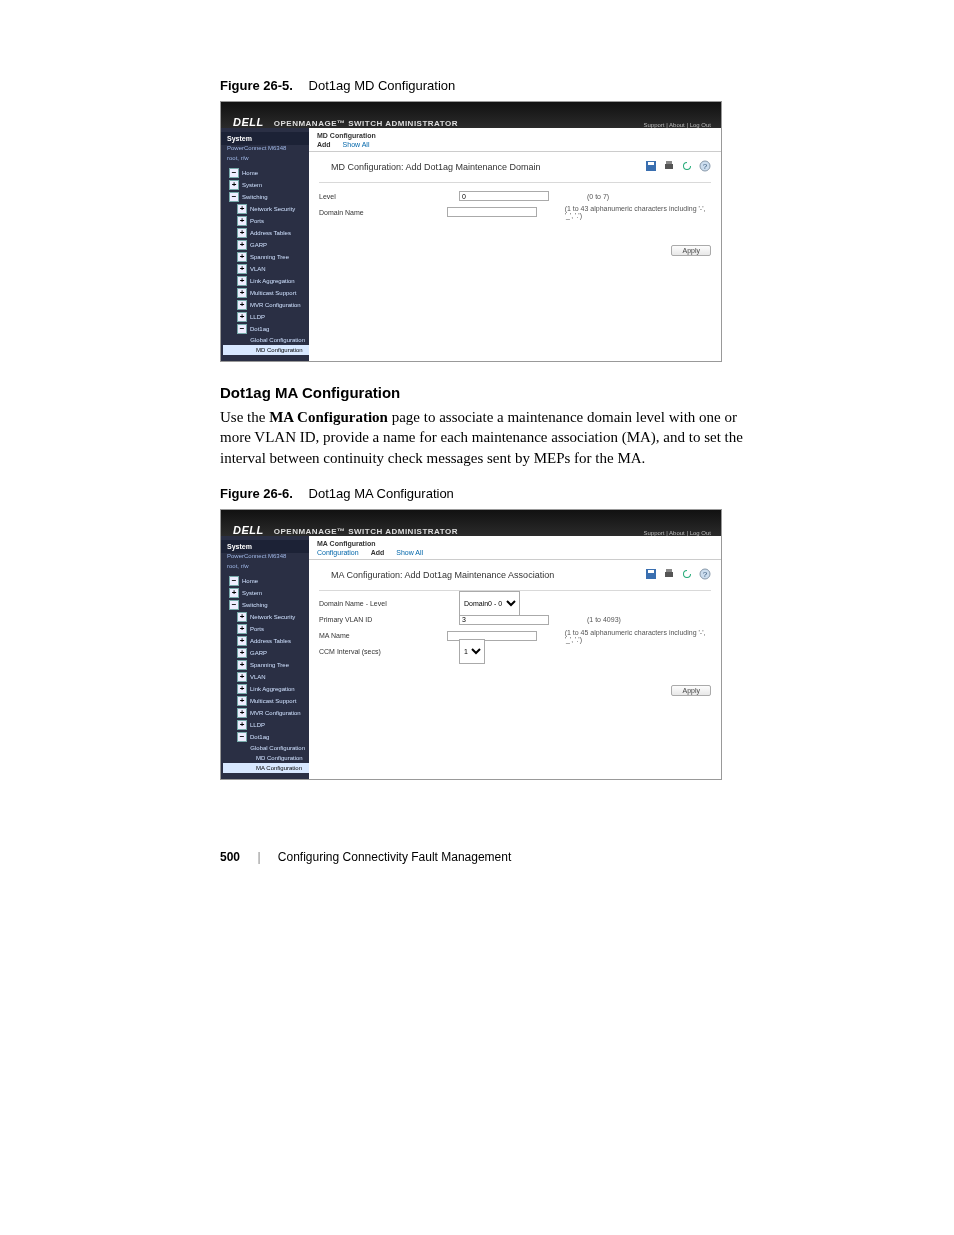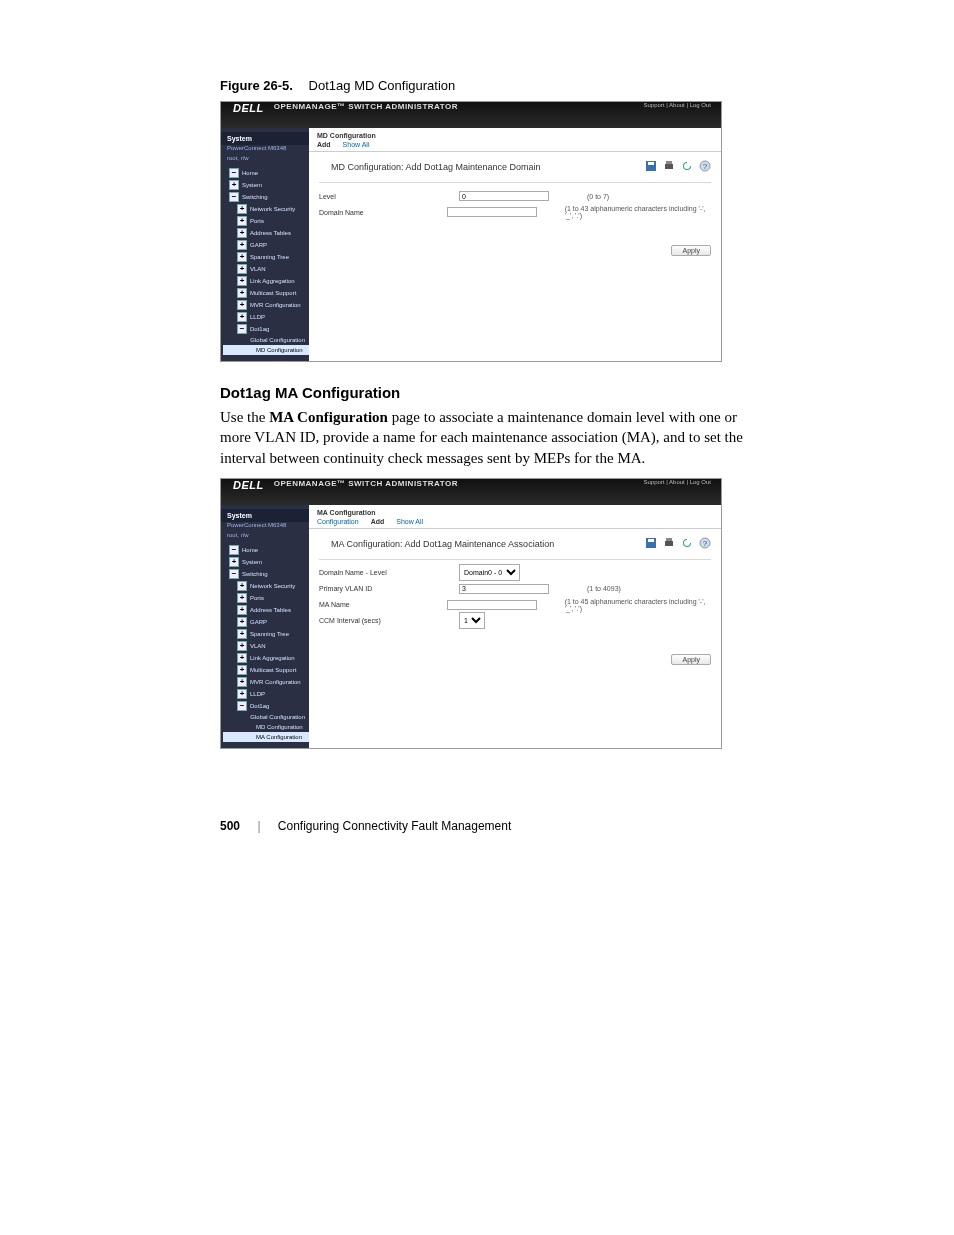--- a/index.html
+++ b/index.html
@@ -10,21 +10,21 @@
   .section-h{font:700 15px Arial,Helvetica,sans-serif;margin:22px 0 6px 0}
   .body-text{font:400 15px/1.35 Georgia,serif;margin:6px 0 10px 0}
   .body-text .b{font-weight:700}
   .arrow{font-family:Arial;font-size:14px}
   .footer{font:400 12px Arial;margin-top:70px;padding-left:0}
   .footer .pn{font-weight:700;margin-right:14px}
   .footer .bar{margin-right:14px;color:#888}
 
   
   .shot{border:1px solid #999;width:500px;background:#fff;font-family:Arial,Helvetica,sans-serif;font-size:7px;color:#333;position:relative;overflow:hidden}
-  .topbar{background:linear-gradient(#111,#2b2b2b);color:#fff;display:flex;align-items:flex-start;height:26px}
+  .topbar{background:linear-gradient(#111,#2b2b2b);color:#fff;display:flex;align-items:flex-end;height:26px}
   .logo{font:italic 700 11px Arial;letter-spacing:.5px;margin:0 10px 0 12px}
   .topbar-title{font:700 8px Arial;letter-spacing:.5px;color:#ddd}
   .top-links{margin-left:auto;margin-right:10px;font-size:6px;color:#bbb}
   .shot-body{display:flex;align-items:stretch}
   .sidebar{width:88px;background:#2a2f44;color:#cfe1ff;padding:4px 0 6px 0}
   .side-head{background:#1c2236;color:#fff;padding:3px 6px;font-size:7px;font-weight:700}
   .side-sub{color:#9fb7e6;font-size:6px;padding:0 6px 4px 6px}
   .tree{padding:2px 0 0 2px}
   .tree-row{display:flex;align-items:center;padding:1px 4px;white-space:nowrap;overflow:hidden;text-overflow:clip}
   .tree-row .exp{display:inline-flex;align-items:center;justify-content:center;width:8px;height:8px;border:1px solid #7aa;background:#eef;color:#000;font:700 8px/8px Arial;margin-right:3px}
@@ -44,21 +44,21 @@
   .panel-title{font-size:9px;color:#333}
   .title-icons{margin-left:auto;display:flex;gap:6px}
   .ticon{width:12px;height:12px}
 
   .form-area{padding:4px 10px 12px 10px}
   .hr{height:1px;background:#d9d9d9;margin:0 0 6px 0}
   .frow{display:flex;align-items:center;height:14px;margin:2px 0}
   .frow .flabel{width:140px;font-size:7px;color:#333}
   .frow .fcontrol{width:120px}
   .frow input[type=text]{width:90px;height:10px;border:1px solid #aaa;font-size:7px;padding:0 2px;box-sizing:border-box}
-  .frow select{height:17px;border:1px solid #aaa;font-size:7px;background:#fff}
+  .frow select{height:25px;border:1px solid #aaa;font-size:7px;background:#fff}
   .frow .hint{font-size:7px;color:#555;margin-left:8px}
   .apply-row{text-align:right;padding:12px 10px 8px 0}
   .apply-btn{display:inline-block;border:1px solid #aaa;background:linear-gradient(#fdfdfd,#e8e8e8);font-size:7px;padding:1px 10px;border-radius:2px;color:#444}
 
   
   svg{display:block}
 </style>
 </head>
 <body>
 
@@ -202,20 +202,24 @@
           </div>
         </div>
       </div>
     </div>
 
     <div class="section-h">Dot1ag MA Configuration</div>
     <p class="body-text">
       <span>Use the </span><span class="b">MA Configuration</span><span> page to associate a maintenance domain level with one or more VLAN ID, provide a name for each maintenance association (MA), and to set the interval between continuity check messages sent by MEPs for the MA.</span>
     </p>
 
+    <div class="fig-caption">
+      <span>Figure 26-6.</span>
+      <span class="cap-title">Dot1ag MA Configuration</span>
+    </div>
 
     <div class="shot">
       <div class="topbar">
         <span class="logo">DELL</span>
         <span class="topbar-title">OPENMANAGE™ SWITCH ADMINISTRATOR</span>
         <span class="top-links">Support | About | Log Out</span>
       </div>
       <div class="shot-body">
         <div class="sidebar">
           <div class="side-head">System</div>

